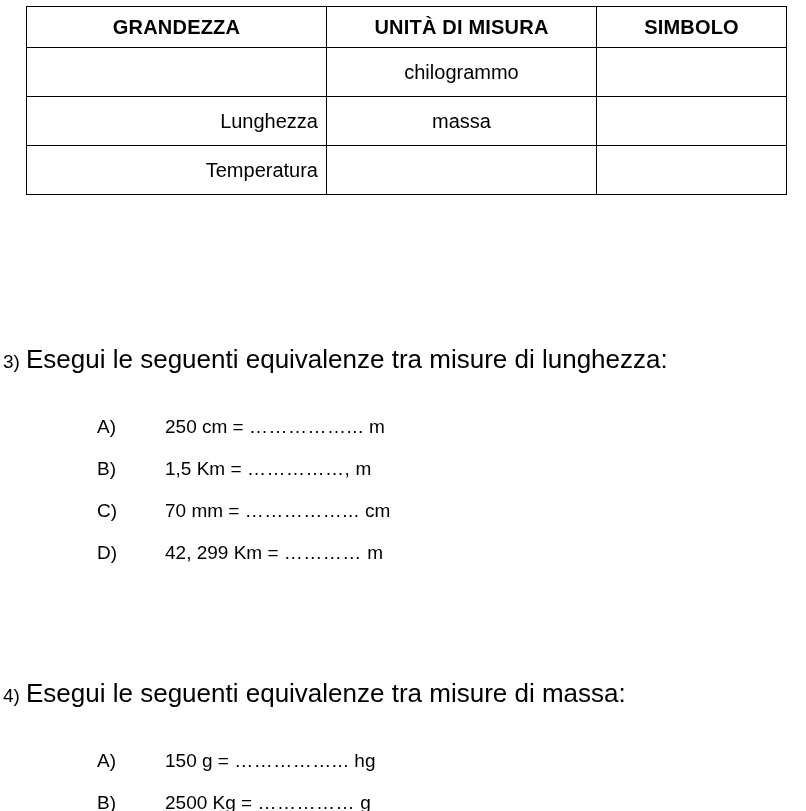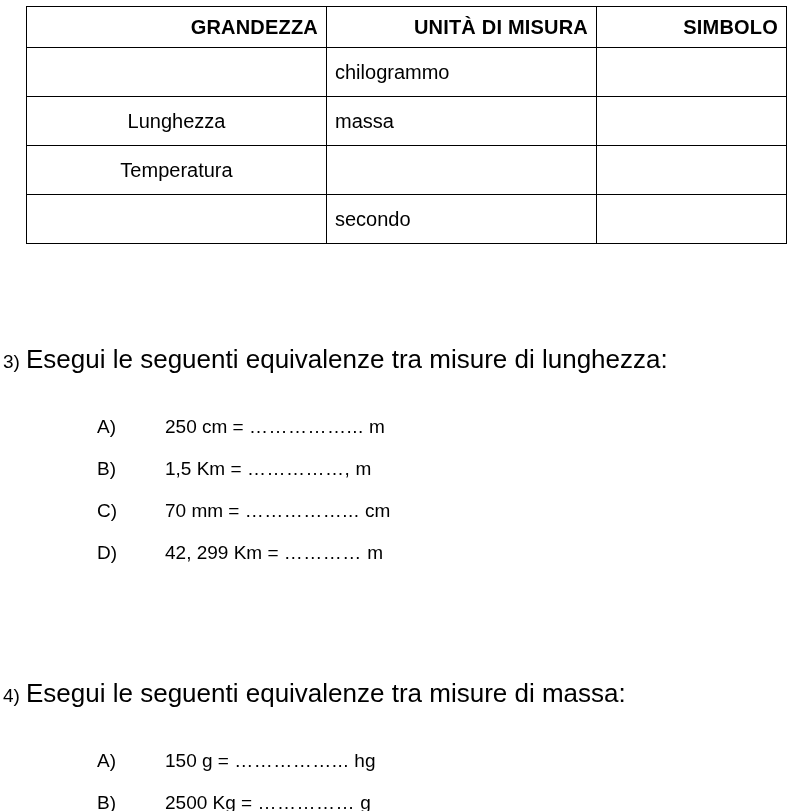--- a/index.html
+++ b/index.html
@@ -40,27 +40,27 @@
     height: 48px;
     padding: 0 8px;
     font-size: 20px;
     font-weight: normal;
     vertical-align: middle;
     line-height: 1.1;
   }
   table.units-table thead th {
     height: 40px;
     font-weight: bold;
-    text-align: right;
+    text-align: center;
     font-size: 20px;
     letter-spacing: 0.2px;
     margin-top: 40px;
   }
-  td.cell-left  { text-align: center; padding-left: 10px; }
-  td.cell-center{ }
+  td.cell-left  { text-align: right; padding-left: 10px; }
+  td.cell-center{ text-align: center; }
   td.cell-empty { text-align: center; }
 
   
   .exercise {
     position: absolute;
     left: 0;
     width: 806px;
   }
   #exercise-3 { top: 344px; }
   #exercise-4 { top: 678px; }
@@ -140,25 +140,20 @@
       <tr>
         <td class="cell-left">Lunghezza</td>
         <td class="cell-center">massa</td>
         <td class="cell-empty"></td>
       </tr>
       <tr>
         <td class="cell-left">Temperatura</td>
         <td class="cell-center"></td>
         <td class="cell-empty"></td>
       </tr>
-      <tr>
-        <td class="cell-left"></td>
-        <td class="cell-center">secondo</td>
-        <td class="cell-empty"></td>
-      </tr>
     </tbody>
   </table>
 </div>
 
 <section class="exercise" id="exercise-3">
   <div class="ex-heading">
     <span class="ex-number">3)</span>
     <span class="ex-title">Esegui le seguenti equivalenze tra misure di lunghezza:</span>
   </div>
   <div class="ex-items">

